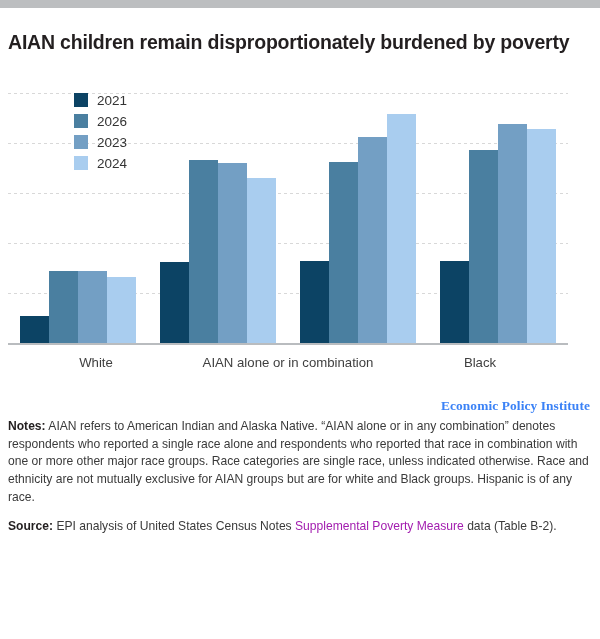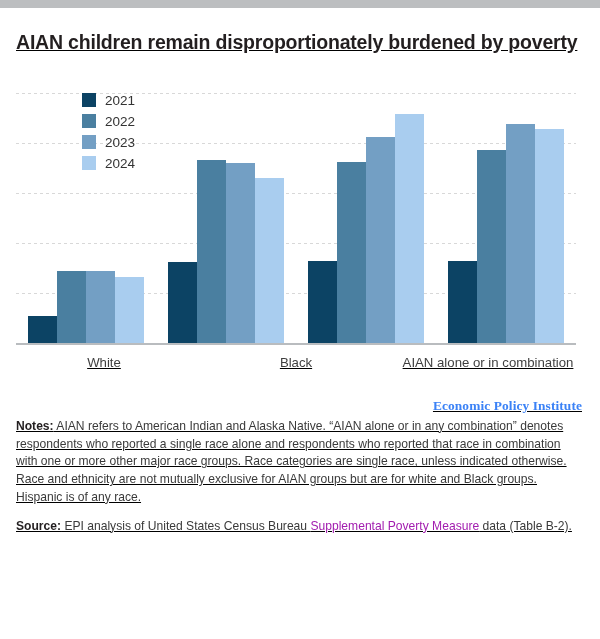--- a/index.html
+++ b/index.html
@@ -21,22 +21,21 @@
     position: absolute;
     top: 0; left: 0;
     width: 600px;
     height: 8px;
     background: #bcbec0;
   }
   .content {
     position: absolute;
     top: 8px; left: 0;
     width: 600px;
-    padding: 0 16px;
-    text-decoration: underline;
+    padding: 0 8px;
   }
   .chart-title {
     margin-top: 22px;
     font-size: 19.5px;
     font-weight: bold;
     line-height: 1.26;
     color: #231f20;
     letter-spacing: -0.2px;
   }
   .chart-subtitle {
@@ -201,44 +200,44 @@
         </div>
       <div class="axis-baseline"></div>
 
       <div class="legend" id="legend">
           <div class="legend-row">
             <span class="legend-swatch" style="background: rgb(12, 67, 100);"></span>
             <span class="legend-label">2021</span>
           </div>
           <div class="legend-row">
             <span class="legend-swatch" style="background: rgb(74, 127, 160);"></span>
-            <span class="legend-label">2022</span>
+            <span class="legend-label">2026</span>
           </div>
           <div class="legend-row">
             <span class="legend-swatch" style="background: rgb(115, 159, 196);"></span>
             <span class="legend-label">2023</span>
           </div>
           <div class="legend-row">
             <span class="legend-swatch" style="background: rgb(169, 205, 239);"></span>
             <span class="legend-label">2024</span>
           </div>
         </div>
     </div>
 
     <div class="xlabels" id="xlabels">
         <div class="xlabel">White</div>
+        <div class="xlabel">AIAN alone or in combination</div>
         <div class="xlabel">Black</div>
-        <div class="xlabel">AIAN alone or in combination</div>
       </div>
 
     <div class="attribution">Economic Policy Institute</div>
 
     <div class="footnotes">
       <div class="block">
         <span class="lead">Notes:</span><span> AIAN refers to American Indian and Alaska Native. “AIAN alone or in any combination” denotes respondents who reported a single race alone and respondents who reported that race in combination with one or more other major race groups. Race categories are single race, unless indicated otherwise. Race and ethnicity are not mutually exclusive for AIAN groups but are for white and Black groups. Hispanic is of any race.</span>
       </div>
       <div class="block">
-        <span class="lead">Source:</span><span> EPI analysis of United States Census Bureau </span><span class="srclink">Supplemental Poverty Measure</span><span> data (Table B-2).</span>
+        <span class="lead">Source:</span><span> EPI analysis of United States Census Notes </span><span class="srclink">Supplemental Poverty Measure</span><span> data (Table B-2).</span>
       </div>
     </div>
 
   </div>
 </div>
 
 </body></html>

